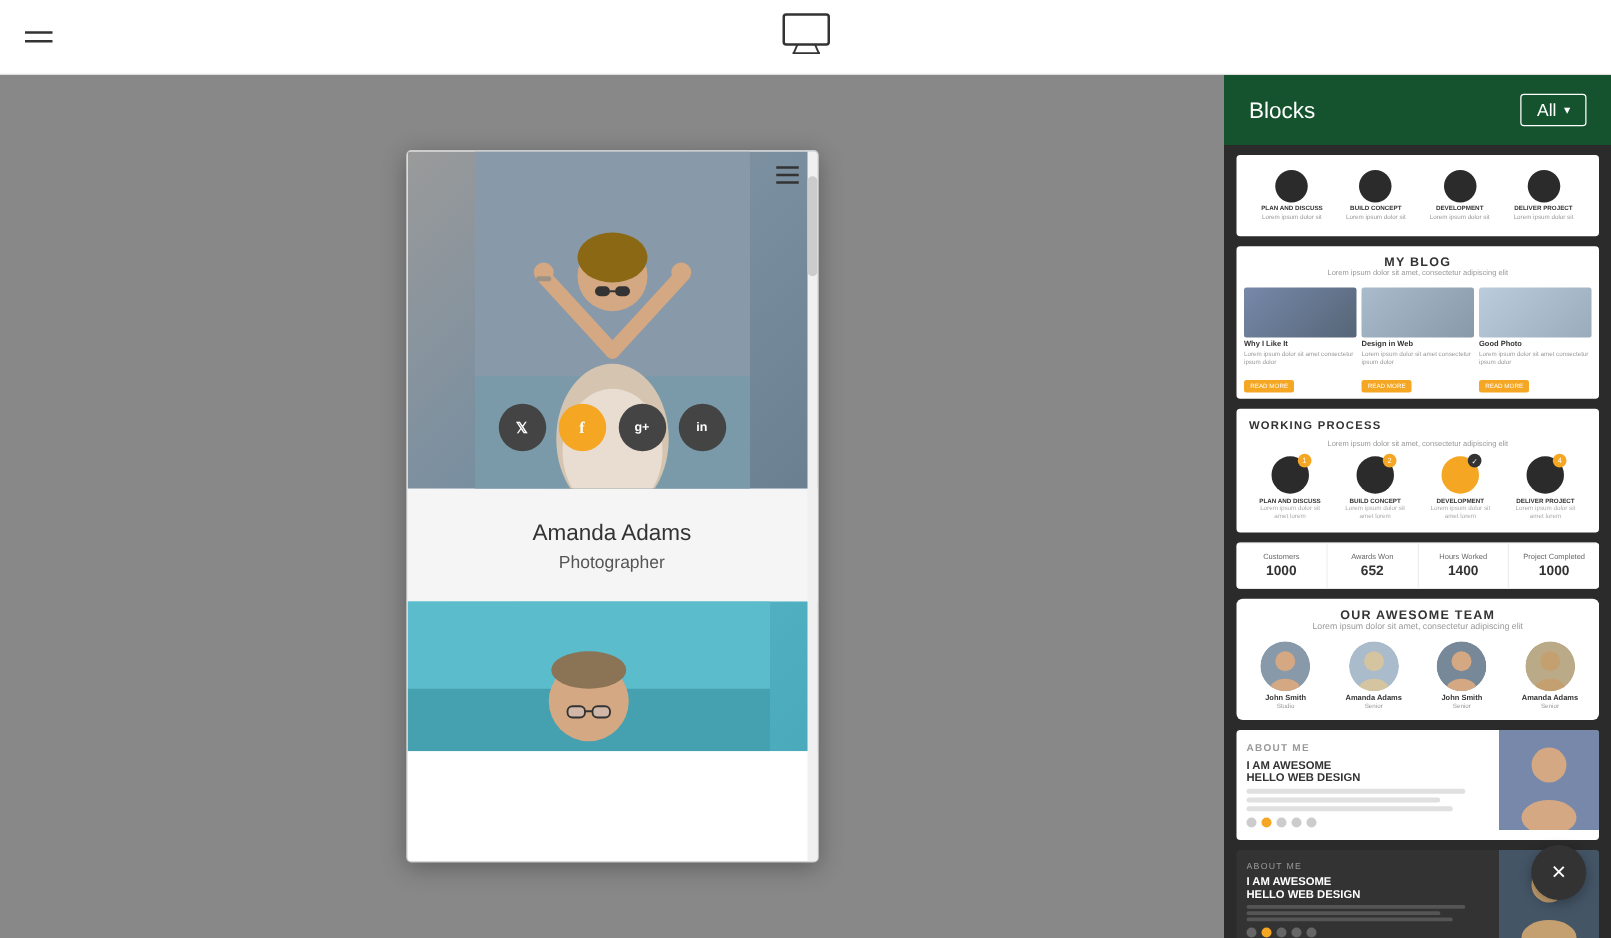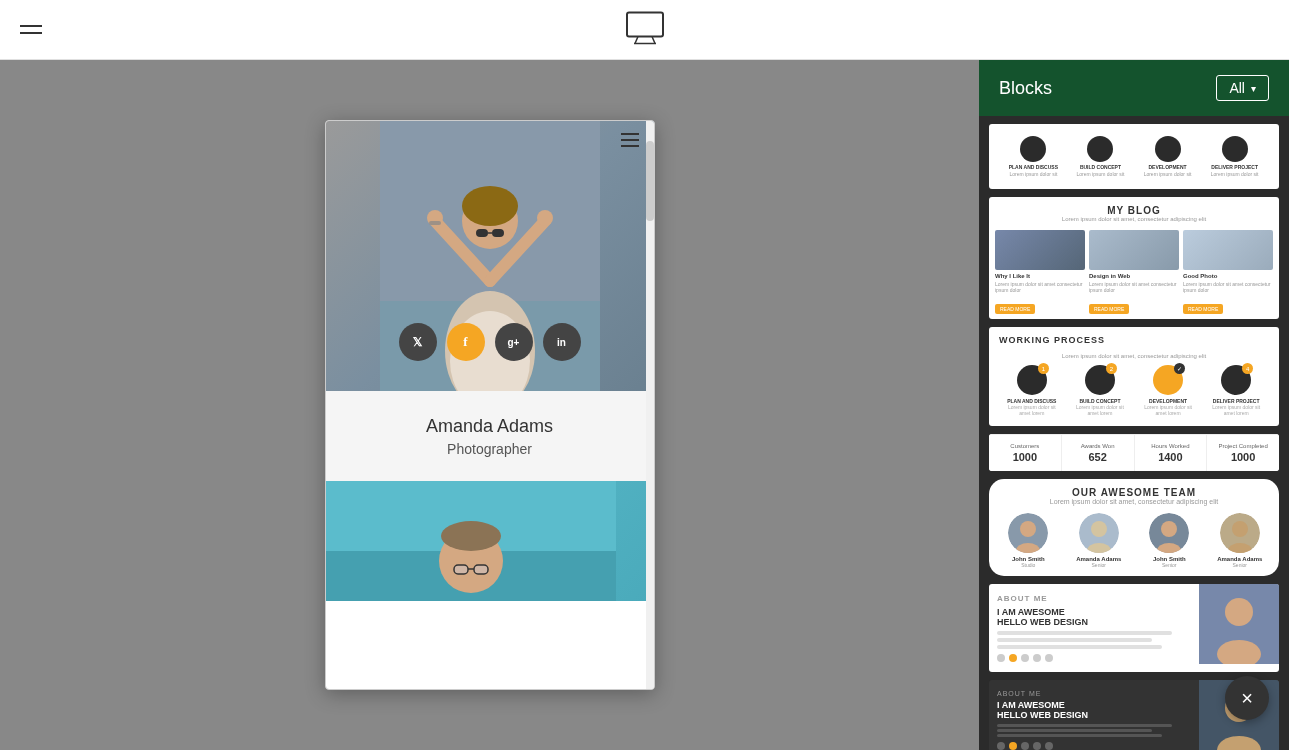--- a/index.html
+++ b/index.html
@@ -120,21 +120,21 @@
     .stat-item {
       flex: 1; padding: 8px 4px; text-align: center; border-right: 1px solid #eee;
       background: #fff;
     }
     .stat-item:last-child { border-right: none; }
     .stat-label { font-size: 6px; color: #666; margin-bottom: 2px; }
     .stat-value { font-size: 11px; font-weight: 700; color: #333; }
 
     
     .team-card {
-      margin: 8px 10px; background: #fff; border-radius: 15px; overflow: hidden; cursor: pointer;
+      margin: 8px 10px; background: #fff; border-radius: 5px; overflow: hidden; cursor: pointer;
     }
     .team-title-area { text-align: center; padding: 8px 10px 4px; }
     .team-title-text { font-size: 10px; font-weight: 700; letter-spacing: 1px; color: #333; }
     .team-subtitle-text { font-size: 7px; color: #999; }
     .team-members { display: flex; padding: 4px 6px 8px; gap: 4px; }
     .team-member { flex: 1; text-align: center; }
     .team-avatar {
       width: 40px; height: 40px; border-radius: 50%; margin: 0 auto 3px;
       overflow: hidden;
     }

